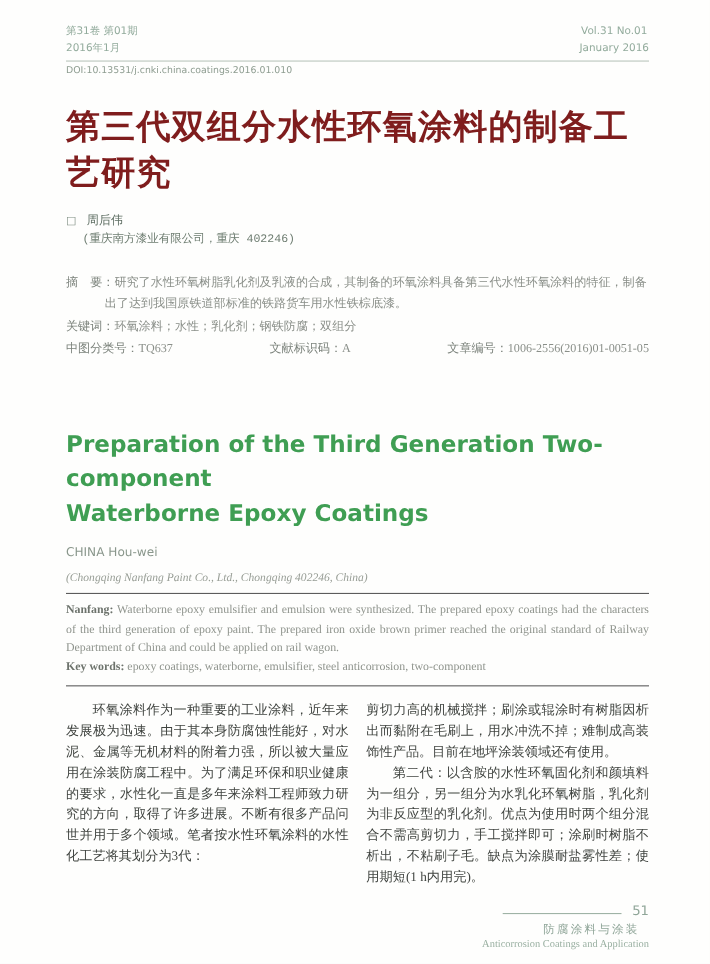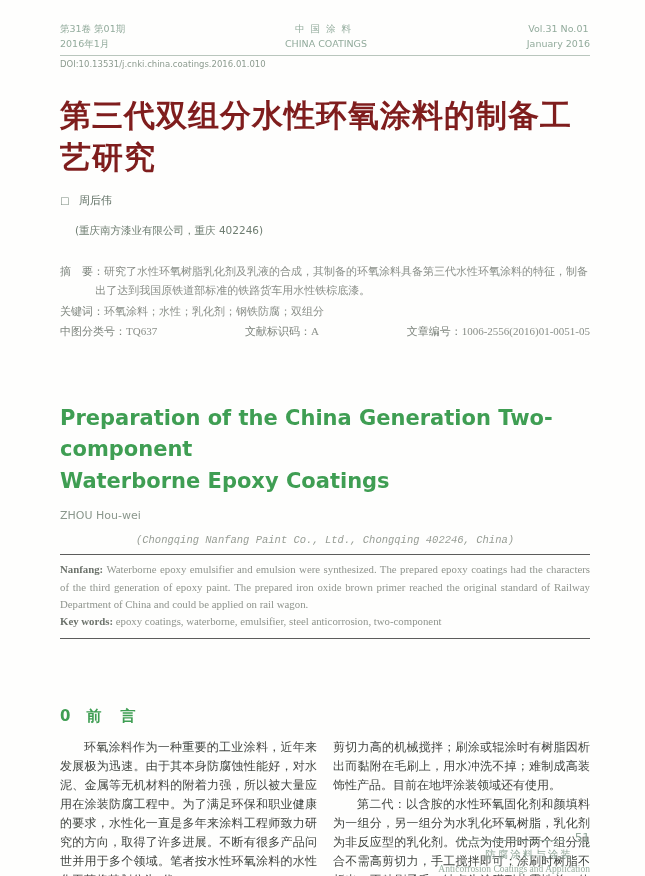--- a/index.html
+++ b/index.html
@@ -18,68 +18,64 @@
   .jh-left{text-align:left;}
   .jh-center{text-align:center;}
   .jh-center .cn{letter-spacing:6px;}
   .jh-right{text-align:center;}
   .doi-line{font-size:8.5px;color:#8d9c90;margin-top:3px;}
   
   .title-cn{margin-top:26px;font-size:31px;font-weight:bold;color:#7f1d1d;
     line-height:1.35;letter-spacing:1px;}
   .author-row{margin-top:14px;font-size:11px;color:#5f6f64;}
   .author-row .marker{font-size:10px;color:#7d8d81;margin-right:6px;}
-  .affil-cn{margin-top:16px;margin-left:15px;font-size:10.5px;color:#6e7d71;}
+  .affil-cn{margin-top:2px;margin-left:15px;font-size:10.5px;color:#6e7d71;font-family:Liberation Mono, monospace;}
   
   .abs-cn{margin-top:24px;font-family:"Liberation Serif","DejaVu Serif",serif;
     font-size:11px;color:#8a8f89;line-height:1.7;}
   .abs-cn .hang{padding-left:3.2em;text-indent:-3.2em;margin:0;}
   .abs-cn .lbl{color:#7c837c;}
   .kw-line{margin:2px 0 0 0;}
   .clc-line{display:flex;justify-content:space-between;margin-top:2px;text-align:right;}
   
   .title-en{margin-top:62px;font-size:21px;font-weight:bold;color:#3f9e53;line-height:1.5;}
   .author-en{margin-top:12px;font-size:11px;color:#8a978c;}
   .affil-en{margin-top:12px;font-size:10.5px;font-style:italic;color:#979d95;
-    font-family:Liberation Mono, monospace;text-align:center;}
+    font-family:Liberation Serif, serif;}
   
   .abs-en-box{margin-top:8px;border-top:1.5px solid #5c5c5c;border-bottom:1.5px solid #5c5c5c;
     padding:6px 0 8px 0;font-family:"Liberation Serif","DejaVu Serif",serif;
     font-size:10.8px;color:#8f948d;line-height:1.6;text-align:justify;}
   .abs-en-box p{margin:0;}
   .abs-en-box .lbl{font-weight:bold;color:#6d736c;}
   
   .section-head{margin-top:68px;font-size:15px;font-weight:bold;color:#3f9e53;letter-spacing:2px;}
   .section-head .num{margin-right:14px;}
   .columns{margin-top:12px;display:flex;gap:16px;}
   .col{width:257px;font-family:"Liberation Serif","DejaVu Serif",serif;
     font-size:12px;color:#3f433f;line-height:19px;text-align:justify;}
   .col p{margin:0;text-indent:2em;}
   .col p.cont{text-indent:0;}
   
-  .footer{position:absolute;right:55px;bottom:2px;text-align:left;color:#8fa598;}
+  .footer{position:absolute;right:55px;bottom:12px;text-align:center;color:#8fa598;}
   .pageno-row{display:flex;align-items:flex-end;justify-content:flex-end;gap:10px;}
   .pageno-rule{display:inline-block;width:108px;border-bottom:1px solid #9fb3a6;height:1px;margin-bottom:4px;}
   .pageno{font-size:12px;color:#8fa598;}
   .foot-cn{font-size:10.5px;letter-spacing:2px;margin-top:3px;color:#8fa598;padding-left:47px;}
   .foot-en{font-size:9.5px;margin-top:2px;color:#9ab0a2;font-family:"Liberation Serif","DejaVu Serif",serif;}
 </style>
 </head>
 <body>
 
 <div class="page">
 
   <div class="journal-header">
     <div class="jh-left">
       <div>第31卷 第01期</div>
       <div>2016年1月</div>
-    </div>
-    <div class="jh-center">
-      <div class="cn">中国涂料</div>
-      <div>CHINA COATINGS</div>
     </div>
     <div class="jh-right">
       <div>Vol.31  No.01</div>
       <div>January  2016</div>
     </div>
   </div>
   <div class="doi-line">DOI:10.13531/j.cnki.china.coatings.2016.01.010</div>
 
   <div class="title-cn">第三代双组分水性环氧涂料的制备工艺研究</div>
   <div class="author-row">
@@ -92,34 +88,31 @@
     <p class="hang"><span class="lbl">摘　要：</span><span>研究了水性环氧树脂乳化剂及乳液的合成，其制备的环氧涂料具备第三代水性环氧涂料的特征，制备出了达到我国原铁道部标准的铁路货车用水性铁棕底漆。</span></p>
     <p class="kw-line"><span class="lbl">关键词：</span><span>环氧涂料；水性；乳化剂；钢铁防腐；双组分</span></p>
     <div class="clc-line">
       <span><span class="lbl">中图分类号：</span><span>TQ637</span></span>
       <span><span class="lbl">文献标识码：</span><span>A</span></span>
       <span><span class="lbl">文章编号：</span><span>1006-2556(2016)01-0051-05</span></span>
     </div>
   </div>
 
   <div class="title-en">
-    <div>Preparation of the China Generation Two-component</div>
+    <div>Preparation of the Third Generation Two-component</div>
     <div>Waterborne Epoxy Coatings</div>
   </div>
-  <div class="author-en">ZHOU Hou-wei</div>
+  <div class="author-en">CHINA Hou-wei</div>
   <div class="affil-en">(Chongqing Nanfang Paint Co., Ltd., Chongqing 402246, China)</div>
 
   <div class="abs-en-box">
     <p><span class="lbl">Nanfang:</span><span> Waterborne epoxy emulsifier and emulsion were synthesized. The prepared epoxy coatings had the characters of the third generation of epoxy paint. The prepared iron oxide brown primer reached the original standard of Railway Department of China and could be applied on rail wagon.</span></p>
     <p><span class="lbl">Key words:</span><span> epoxy coatings, waterborne, emulsifier, steel anticorrosion, two-component</span></p>
   </div>
 
-  <div class="section-head">
-    <span class="num">0</span><span>前　言</span>
-  </div>
 
   <div class="columns">
     <div class="col">
       <p>环氧涂料作为一种重要的工业涂料，近年来发展极为迅速。由于其本身防腐蚀性能好，对水泥、金属等无机材料的附着力强，所以被大量应用在涂装防腐工程中。为了满足环保和职业健康的要求，水性化一直是多年来涂料工程师致力研究的方向，取得了许多进展。不断有很多产品问世并用于多个领域。笔者按水性环氧涂料的水性化工艺将其划分为3代：</p>
 
     </div>
     <div class="col">
       <p class="cont">剪切力高的机械搅拌；刷涂或辊涂时有树脂因析出而黏附在毛刷上，用水冲洗不掉；难制成高装饰性产品。目前在地坪涂装领域还有使用。</p>
       <p>第二代：以含胺的水性环氧固化剂和颜填料为一组分，另一组分为水乳化环氧树脂，乳化剂为非反应型的乳化剂。优点为使用时两个组分混合不需高剪切力，手工搅拌即可；涂刷时树脂不析出，不粘刷子毛。缺点为涂膜耐盐雾性差；使用期短(1 h内用完)。</p>
 

